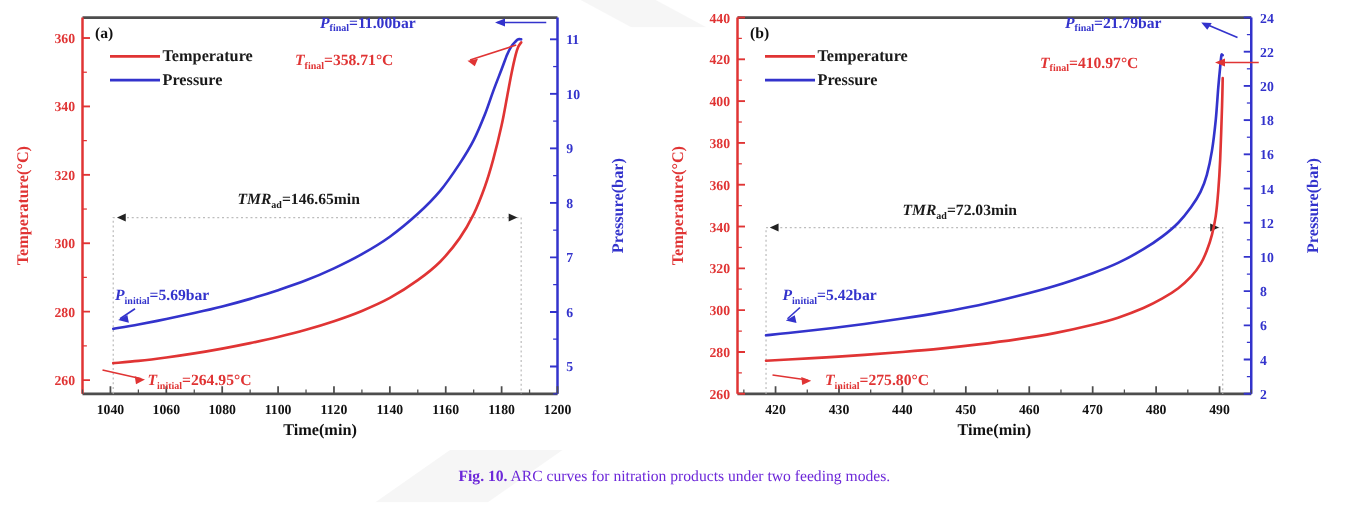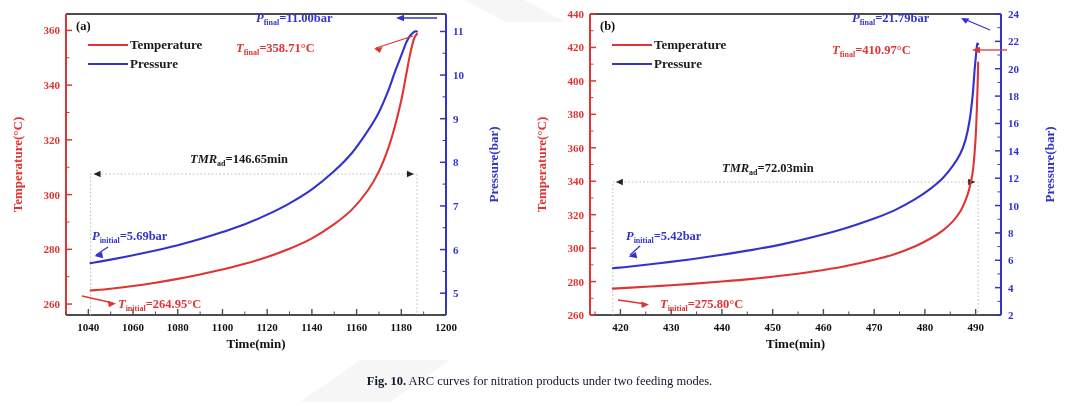--- a/index.html
+++ b/index.html
@@ -14,21 +14,21 @@
   .panel-label{font-family:"Liberation Serif",serif;font-weight:bold;font-size:12.5px;fill:#111;}
   .legend-text{font-family:"Liberation Serif",serif;font-weight:bold;font-size:13px;fill:#1a1a1a;}
   .ann{font-family:"Liberation Serif",serif;font-weight:bold;font-size:12.5px;}
   .ann-sub{font-size:8px;font-weight:bold;}
   .ann-it{font-style:italic;}
   .series{fill:none;stroke-width:2.1;stroke-linejoin:round;stroke-linecap:round;}
   .guide{stroke:#bdbdbd;stroke-width:1;stroke-dasharray:1.6 2.2;fill:none;}
   .arrow-line{stroke-width:1.3;fill:none;}
   #caption{position:absolute;left:0;top:363px;width:1079px;height:44px;
     display:flex;align-items:flex-start;justify-content:center;padding-top:11px;box-sizing:border-box;}
-  #caption .cap-text{font-family:"Liberation Serif",serif;font-size:12.5px;color:#0f172a;}
+  #caption .cap-text{font-family:"Liberation Serif",serif;font-size:12.5px;color:#6d28d9;}
   #caption .cap-bold{font-weight:bold;}
   .wm{position:absolute;pointer-events:none;opacity:.16;background:#c9c9c9;}
 </style>
 </head>
 <body>
 
 <div id="figure">
   <div class="panel" id="panel-a">
       <svg width="520" height="363" viewBox="0 0 520 363">
         <line x1="66" y1="14" x2="446" y2="14" stroke="#4d4d4d" stroke-width="2.2"></line>

